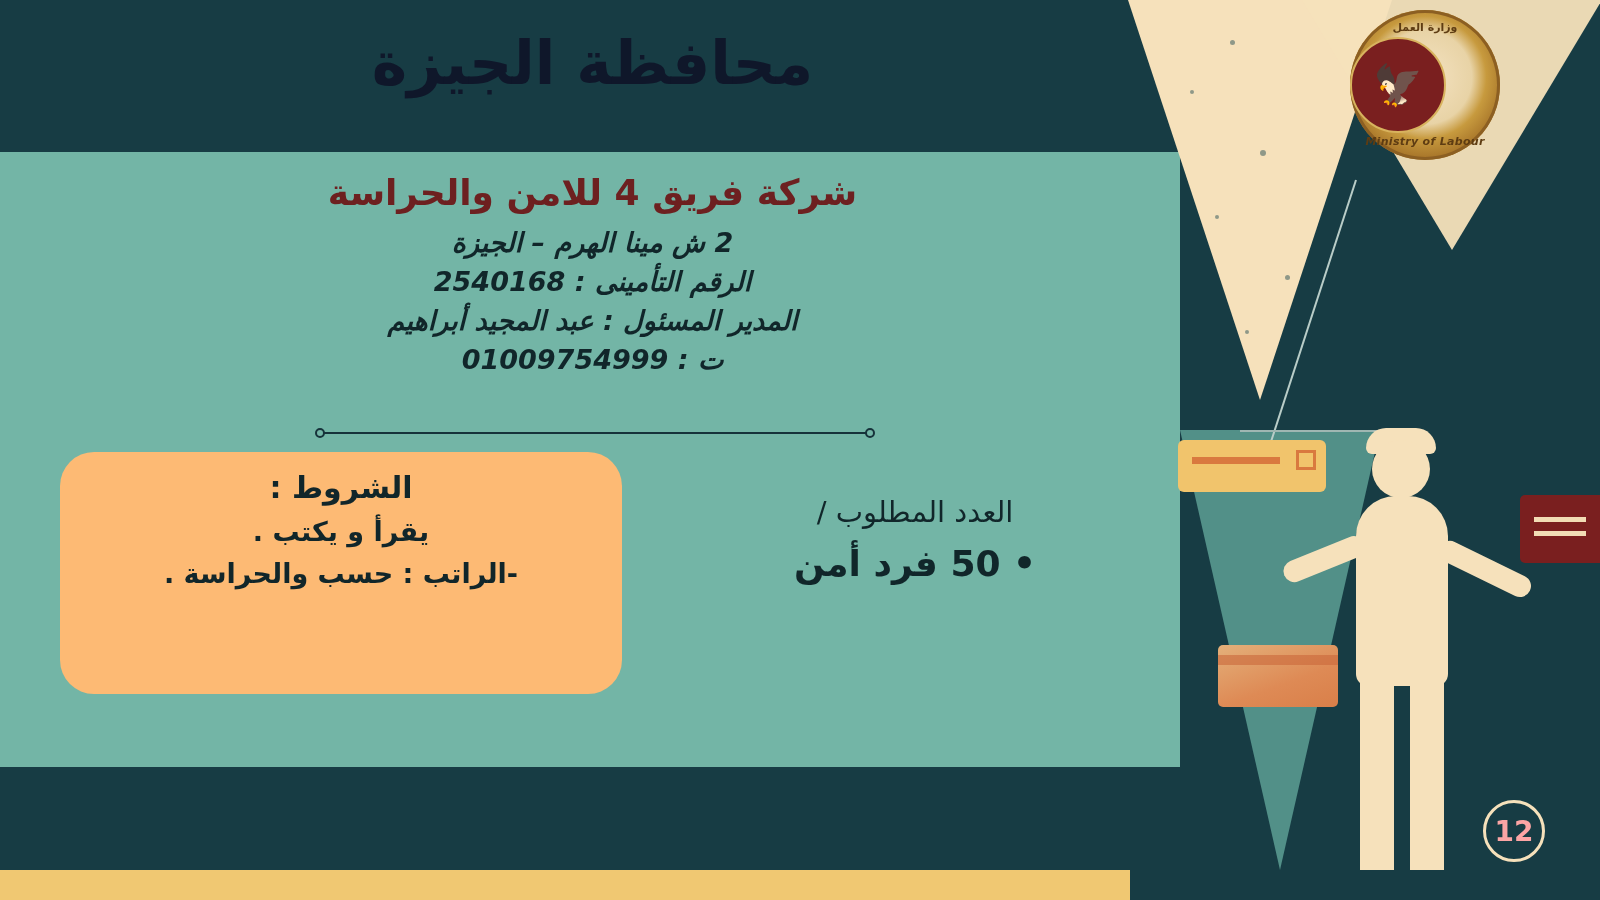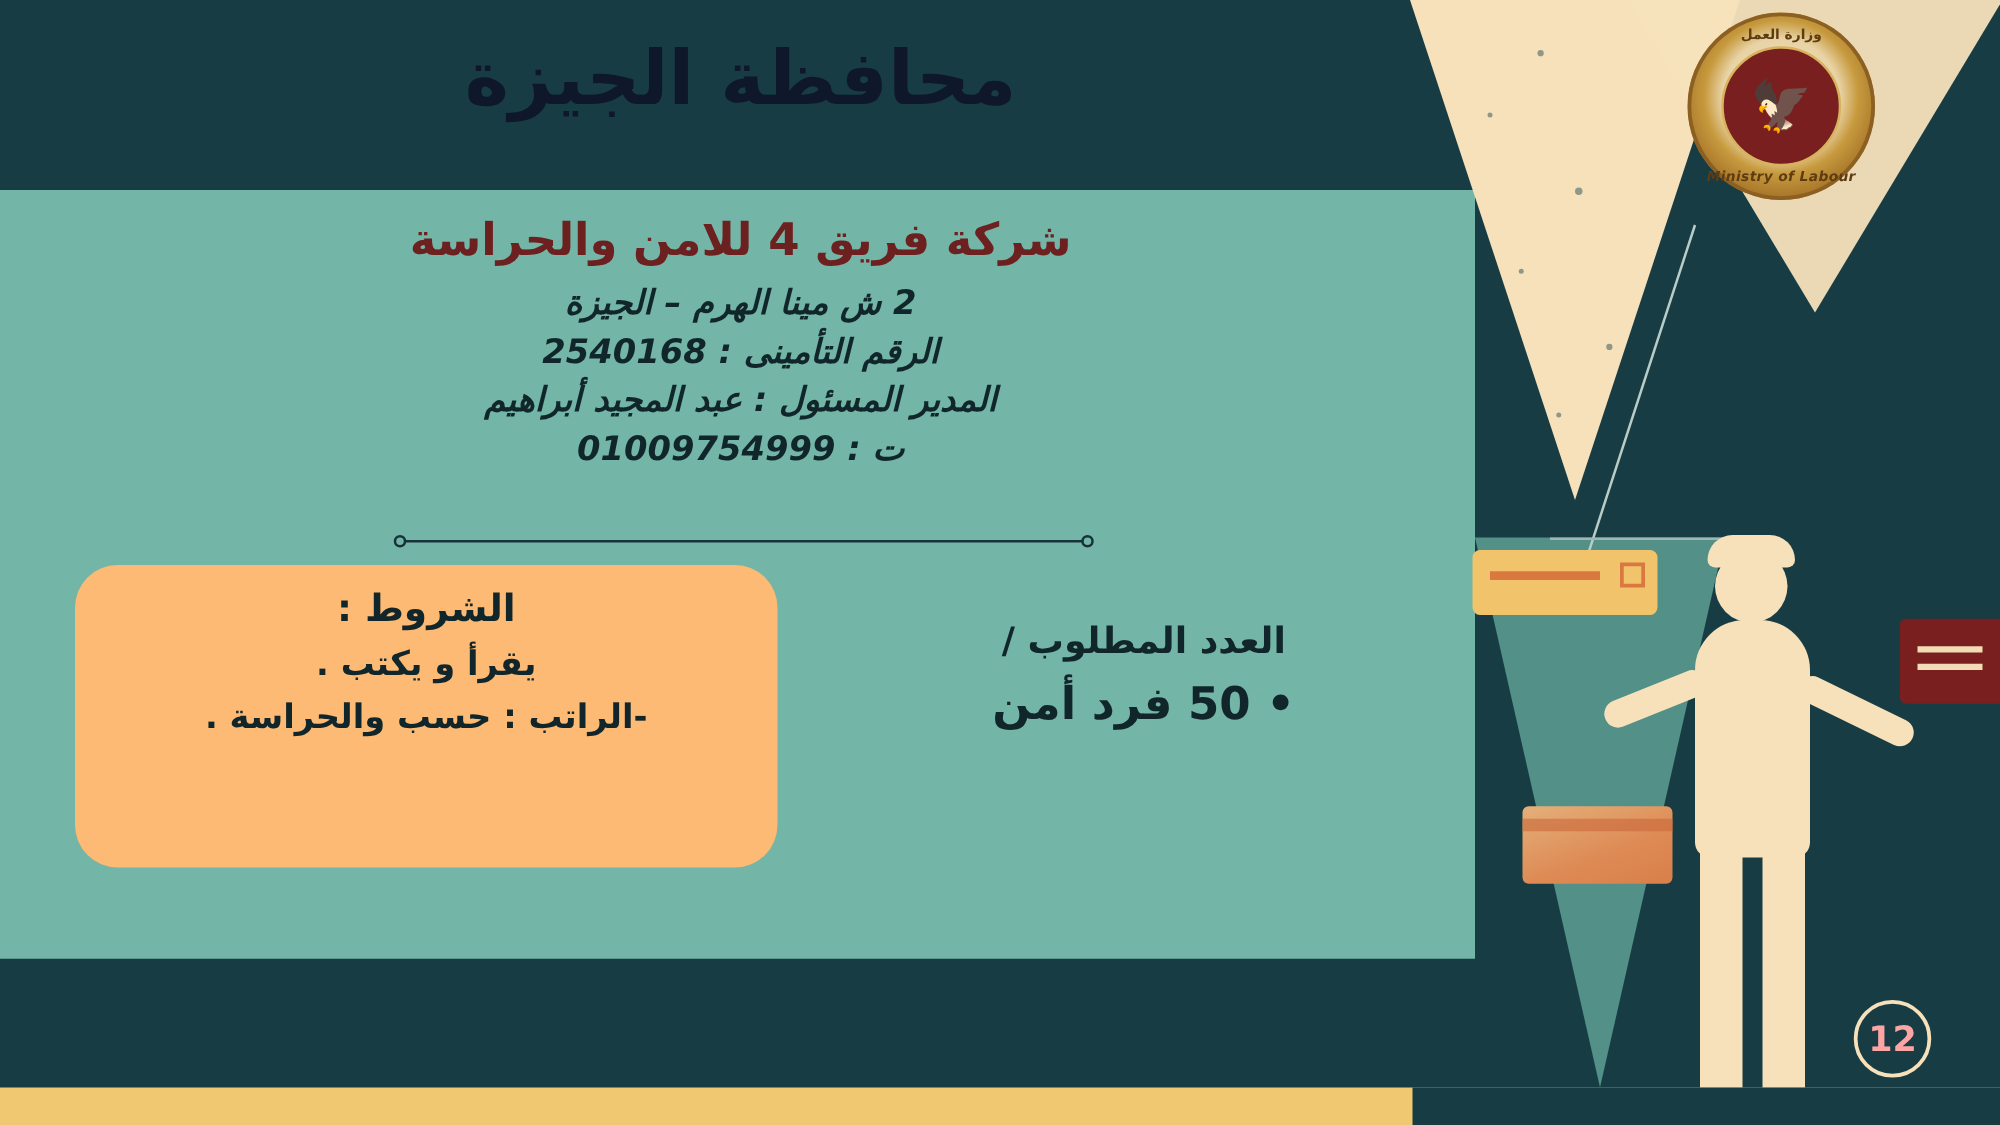--- a/index.html
+++ b/index.html
@@ -102,21 +102,21 @@
   
   .seal {
     position: absolute;
     top: 10px; right: 100px;
     width: 150px; height: 150px;
     border-radius: 50%;
     background: radial-gradient(circle at 50% 45%, #f4e3c2 0%, #e8d3a6 42%, #c79a3e 55%, #a8762a 72%, #d9b05a 88%, #8c5f22 100%);
     box-shadow: 0 0 0 3px #8c5f22 inset;
     display: flex;
     align-items: center;
-    justify-content: center;
+    justify-content: flex-end;
   }
   .seal-inner {
     width: 96px; height: 96px;
     border-radius: 50%;
     background: #7a1f1f;
     display: flex;
     align-items: center;
     justify-content: center;
     color: #f3e0b8;
     font-size: 11px;
@@ -224,21 +224,21 @@
   .required {
     position: absolute;
     top: 495px;
     left: 700px;
     width: 430px;
     text-align: center;
     color: #11262a;
   }
   .required-label {
     font-size: 29px;
-    font-weight: bold;
+    font-weight: normal;
     margin-bottom: 14px;
   }
   .required-value {
     font-size: 36px;
     font-weight: bold;
   }
 
   
   .person {
     position: absolute;

